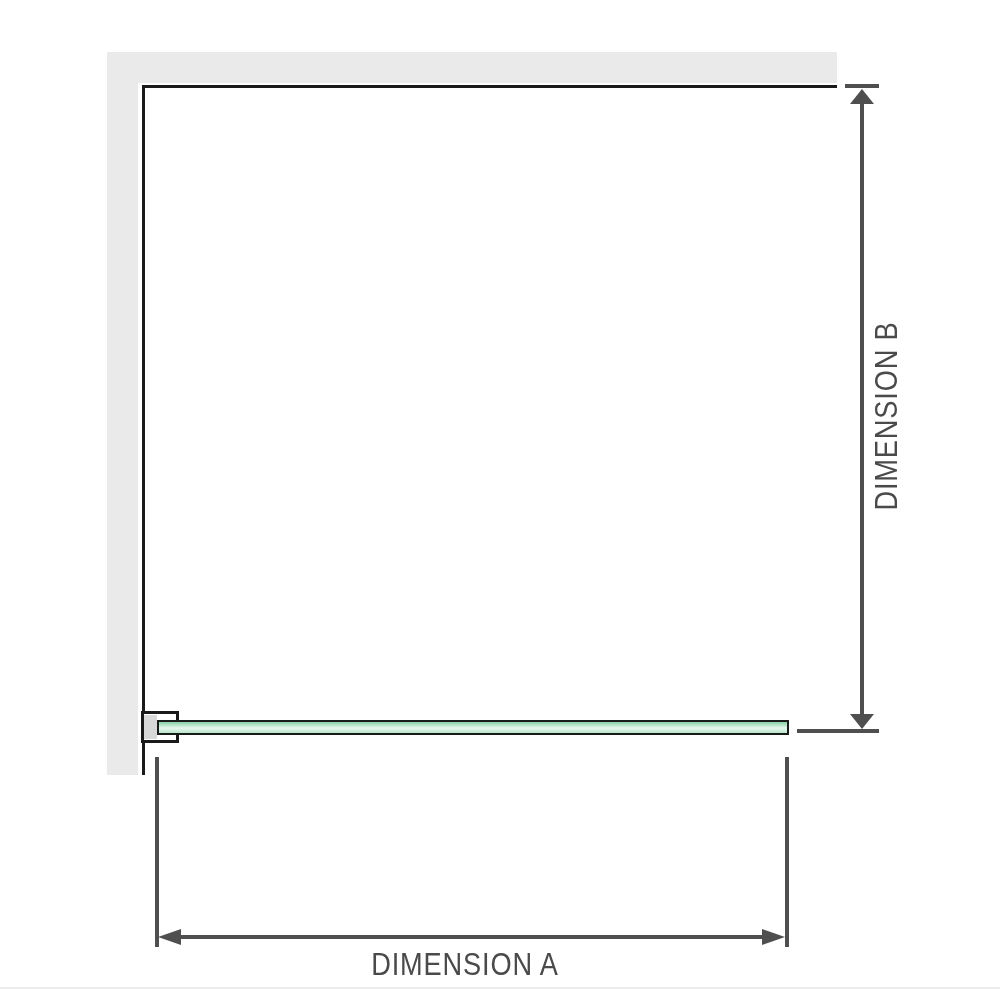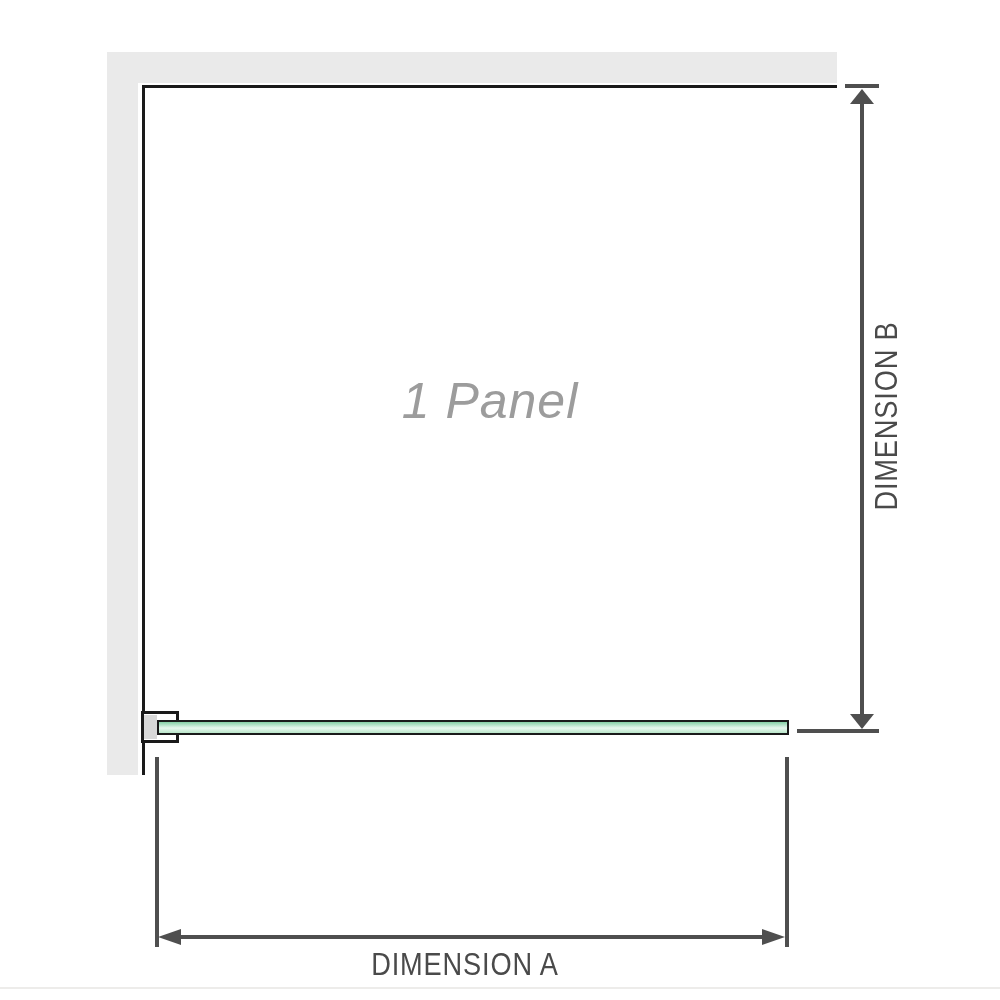--- a/index.html
+++ b/index.html
@@ -135,21 +135,20 @@
 </head>
 <body>
 
 <div class="canvas">
 
   <div class="abs wall wall-left"></div>
   <div class="abs wall wall-top"></div>
 
   <div class="abs panel-outline"></div>
 
-  <div class="abs panel-label">1 Panel</div>
 
   <div class="abs bracket">
     <div class="bracket-pad"></div>
   </div>
 
   <div class="abs glass-panel"></div>
 
   <div class="abs dim dimb-tick-top"></div>
   <div class="abs dim dimb-tick-bottom"></div>
   <div class="abs dim dimb-line"></div>

